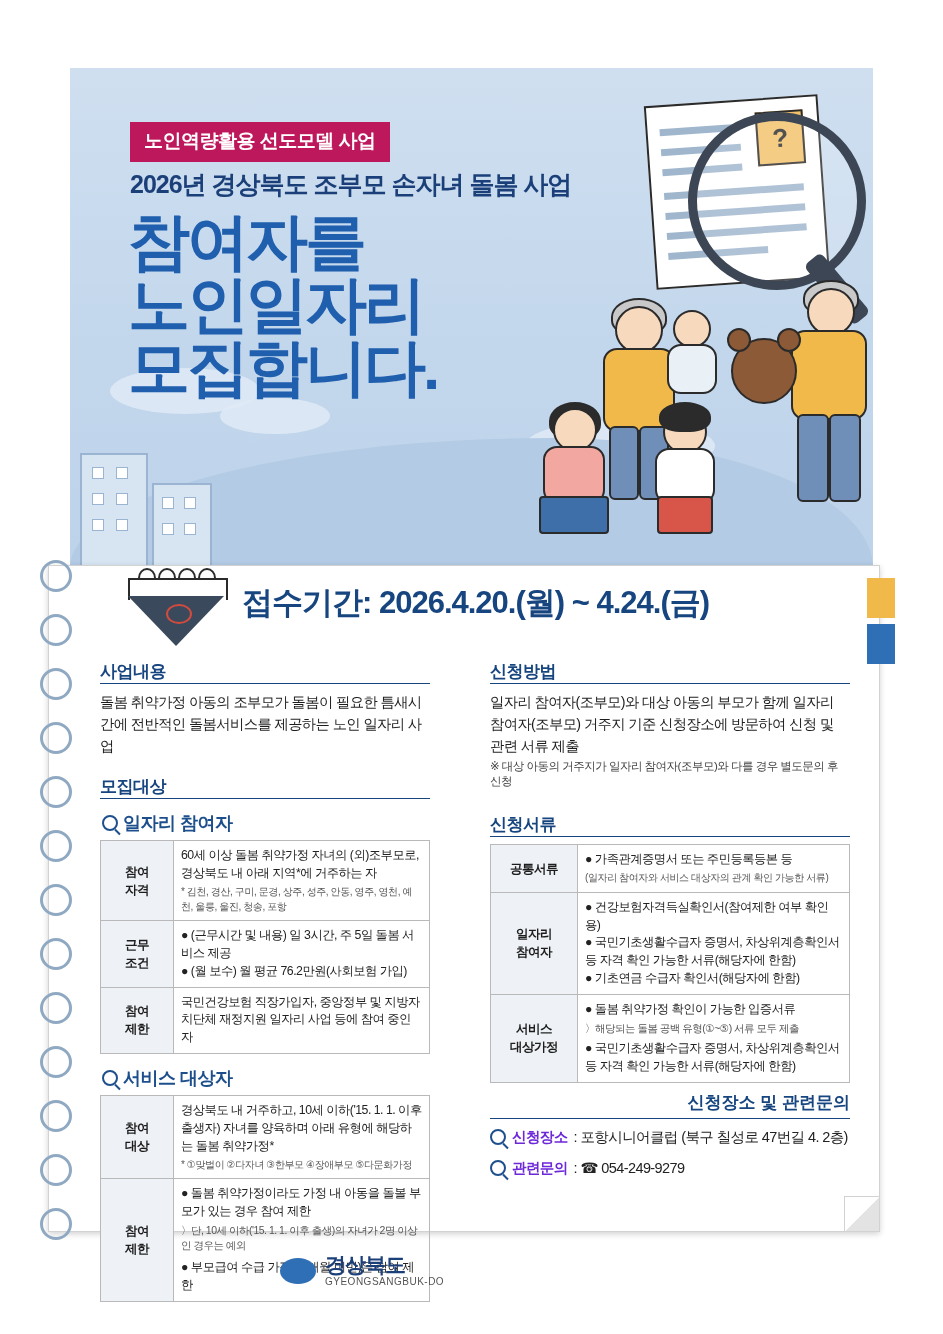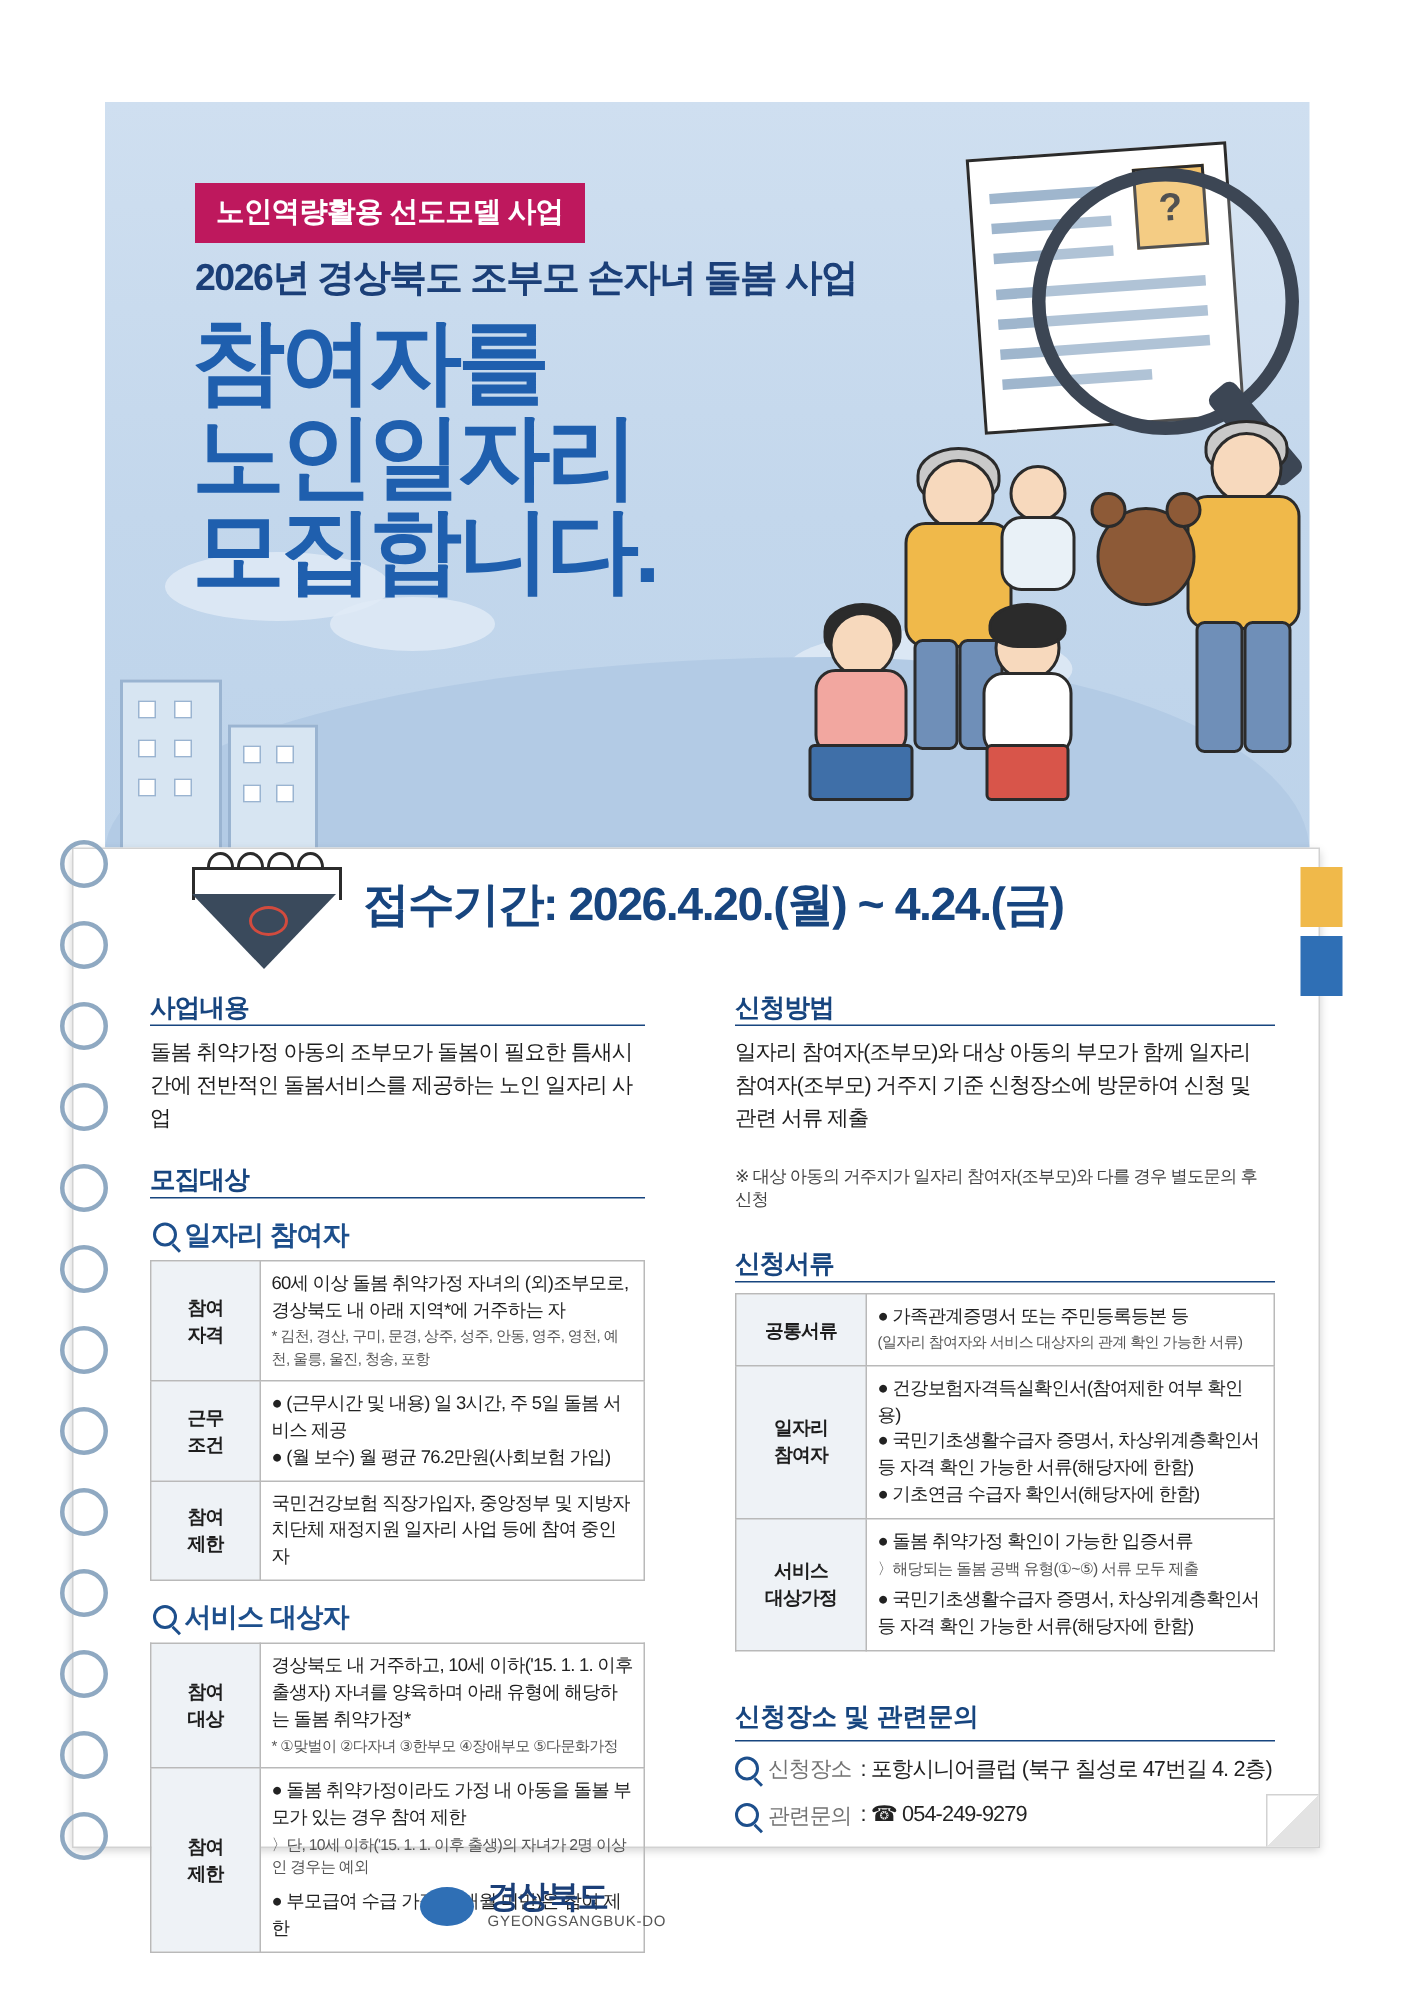--- a/index.html
+++ b/index.html
@@ -115,41 +115,41 @@
 
   
   .col-left{position:absolute;left:100px;top:660px;width:330px;}
   .col-right{position:absolute;left:490px;top:660px;width:360px;}
 
   .h-sec{
     font-size:17px;font-weight:bold;color:#17457f;letter-spacing:-.5px;
     padding-bottom:0;margin-bottom:7px;border-bottom:1.5px solid #17457f;
   }
   .p-body{font-size:14.3px;line-height:1.55;color:#1d1d1d;letter-spacing:-.6px;}
-  .note{font-size:11.5px;color:#444;margin-top:20px;letter-spacing:-.5px;}
+  .note{font-size:11.5px;color:#444;margin-top:2px;letter-spacing:-.5px;}
 
   .subhead{
     display:flex;align-items:center;gap:5px;
     font-size:18px;font-weight:bold;color:#1d4f8c;margin:12px 0 5px 2px;letter-spacing:-.5px;
   }
   .mag-s{display:inline-block;width:12px;height:12px;border:2px solid #1d4f8c;border-radius:50%;position:relative;}
   .mag-s:after{content:"";position:absolute;right:-5px;bottom:-4px;width:7px;height:2px;background:#1d4f8c;transform:rotate(45deg);}
 
   table.tbl{border-collapse:collapse;width:100%;font-size:12.3px;letter-spacing:-.5px;}
   table.tbl td{border:1px solid #b9b9b9;padding:6px 7px;vertical-align:middle;line-height:1.45;}
   table.tbl td.key{
     width:58px;text-align:center;background:#eef2f6;font-weight:bold;color:#1d1d1d;font-size:12.5px;
   }
   .mini{font-size:10px;color:#555;display:block;margin-top:2px;letter-spacing:-.4px;}
   .bullet{display:block;}
   .arrow{display:block;font-size:10.5px;color:#555;margin-top:2px;}
 
   .contact-title{font-size:17px;font-weight:bold;color:#17457f;border-bottom:1.5px solid #17457f;padding-bottom:4px;margin-bottom:9px;}
   .contact-row{display:flex;align-items:center;gap:6px;font-size:14.5px;margin-bottom:12px;letter-spacing:-.6px;}
-  .contact-row .lab{color:#737373;font-weight:normal;}
+  .contact-row .lab{color:#6d28d9;font-weight:bold;}
 
   
   .footer{position:absolute;left:0;top:1250px;width:943px;height:70px;}
   .logo{position:absolute;display:flex;align-items:center;gap:9px;}
   .logo1{left:280px;top:4px;}
   .logo2{left:468px;top:4px;}
   .swoosh{width:36px;height:26px;border-radius:50%;background:#2f6fb5;}
   .swoosh2{width:34px;height:34px;border-radius:50%;border:5px solid #2fa05f;border-right-color:transparent;}
   .logo .t1{font-size:21px;font-weight:bold;color:#1b3f78;letter-spacing:-1px;line-height:1.05;}
   .logo .t2{font-size:10px;color:#555;letter-spacing:.5px;}
@@ -359,21 +359,21 @@
         <td class="key" style="width:72px;">서비스<br>대상가정</td>
         <td>
           <span class="bullet">● 돌봄 취약가정 확인이 가능한 입증서류</span>
           <span class="arrow">〉해당되는 돌봄 공백 유형(①~⑤) 서류 모두 제출</span>
           <span class="bullet" style="margin-top:4px;">● 국민기초생활수급자 증명서, 차상위계층확인서 등 자격 확인 가능한 서류(해당자에 한함)</span>
         </td>
       </tr>
     </tbody>
       </table>
 
-    <div class="contact-title" style="margin-top:32px;">신청장소 및 관련문의</div>
+    <div class="contact-title" style="margin-top:8px;text-align:right;">신청장소 및 관련문의</div>
 
     <div class="contact-row">
       <span class="mag-s"></span>
       <span class="lab">신청장소</span>
       <span>: 포항시니어클럽 (북구 칠성로 47번길 4. 2층)</span>
     </div>
 
     <div class="contact-row">
       <span class="mag-s"></span>
       <span class="lab">관련문의</span>

